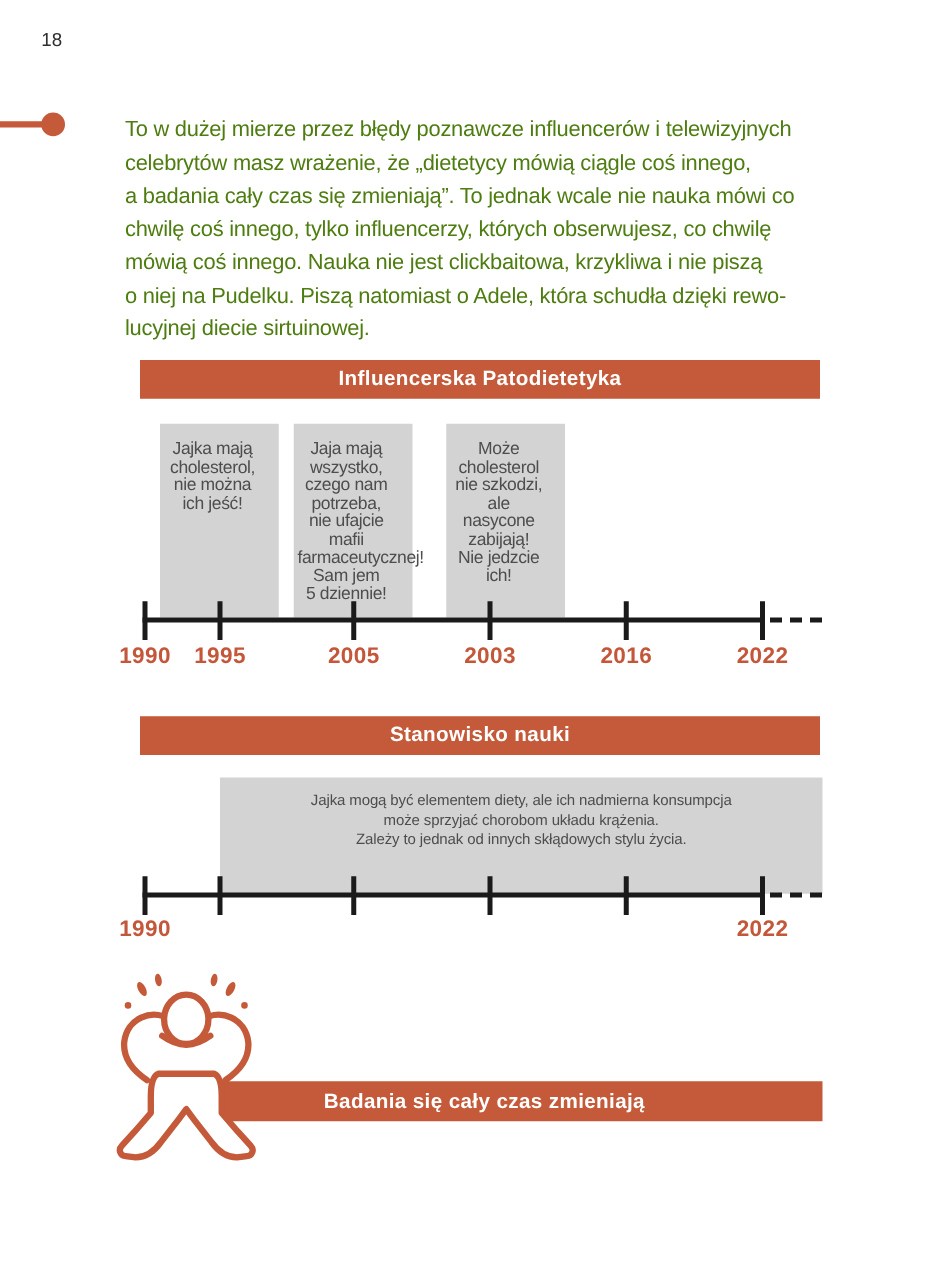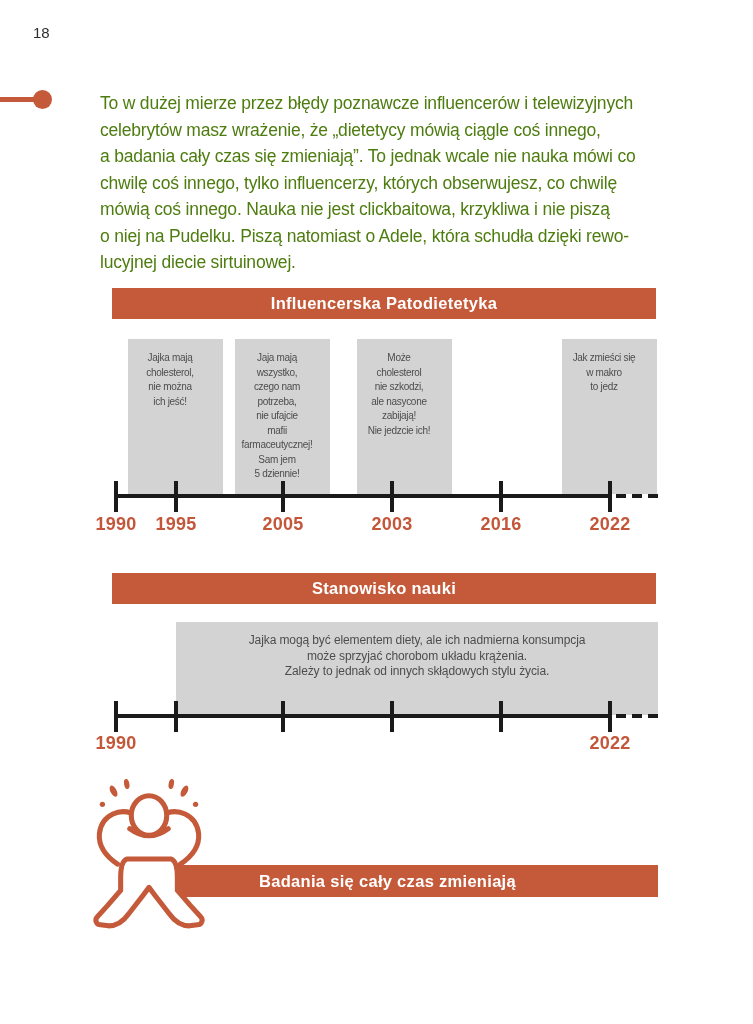--- a/index.html
+++ b/index.html
@@ -25,21 +25,21 @@
     position:absolute; left:112px; width:544px; height:31px;
     background:#c45a39; color:#ffffff; display:flex; align-items:center; justify-content:center;
   }
   .banner span { font-size:16.5px; font-weight:bold; letter-spacing:0.3px; }
   .banner-influencers { top:288px; }
   .banner-science     { top:573px; }
   .banner-bottom      { top:865px; left:173px; width:485px; height:32px; z-index:1; padding-right:56px; }
 
   .tl-box {
     position:absolute; top:339px; width:95px; height:155px; background:#d3d3d3;
-    font-size:10px; line-height:14.5px; color:#4d4d4d; text-align:center;
+    font-size:14px; line-height:14.5px; color:#4d4d4d; text-align:center;
     padding:12px 14px 0 3px; white-space:pre-line; letter-spacing:-0.3px;
   }
   .box-1 { left:128px; }
   .box-2 { left:235px; }
   .box-3 { left:344px;margin-left:13px; }
   .box-4 { left:453px; }
   .box-5 { left:562px; }
 
   .axis-line { position:absolute; height:4px; background:#1a1a1a; left:114px; width:498px; }
   .axis-1 { top:494px; }
@@ -107,23 +107,20 @@
 mafii
 farmaceutycznej!
 Sam jem
 5 dziennie!</div>
   <div class="tl-box box-3">Może
 cholesterol
 nie szkodzi,
 ale nasycone
 zabijają!
 Nie jedzcie ich!</div>
-  <div class="tl-box box-5">Jak zmieści się
-w makro
-to jedz</div>
 
   <div class="axis-line axis-1"></div>
   <div class="axis-dashes dashes-1"></div>
   <div class="ticks-1">
     <div class="tick tick-a"></div>
     <div class="tick tick-b"></div>
     <div class="tick tick-c"></div>
     <div class="tick tick-d"></div>
     <div class="tick tick-e"></div>
     <div class="tick tick-f"></div>

